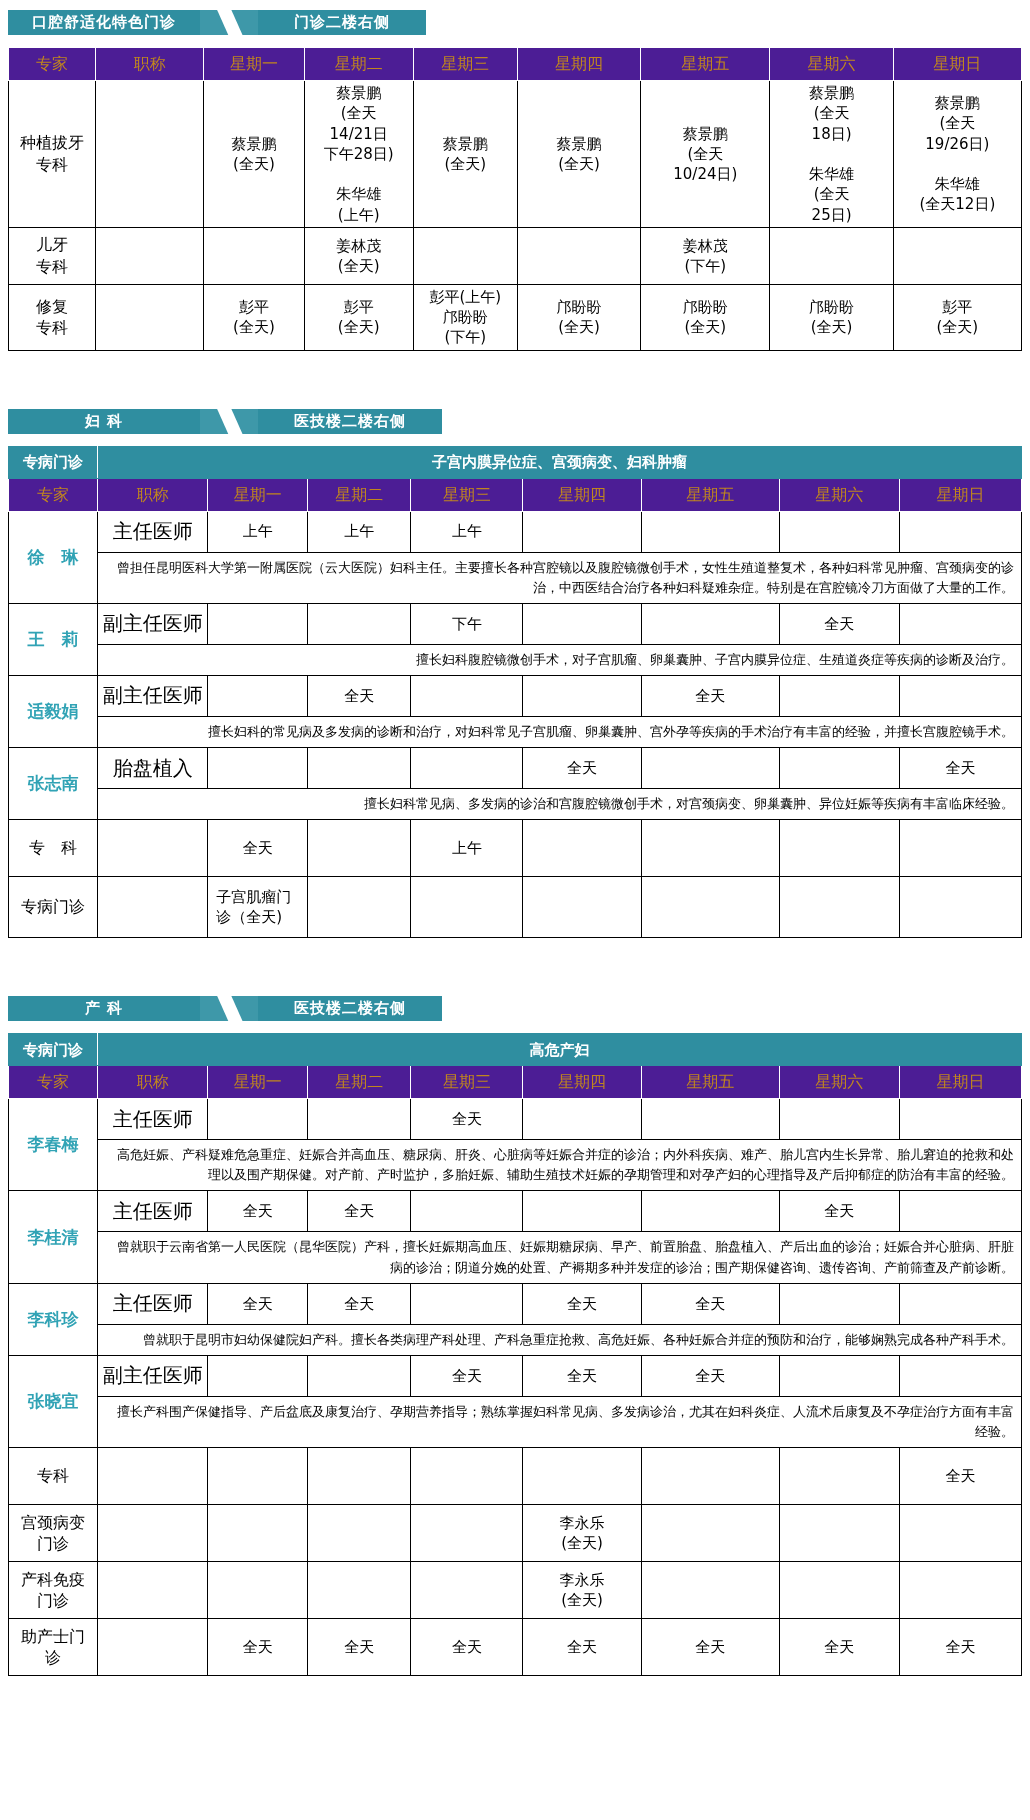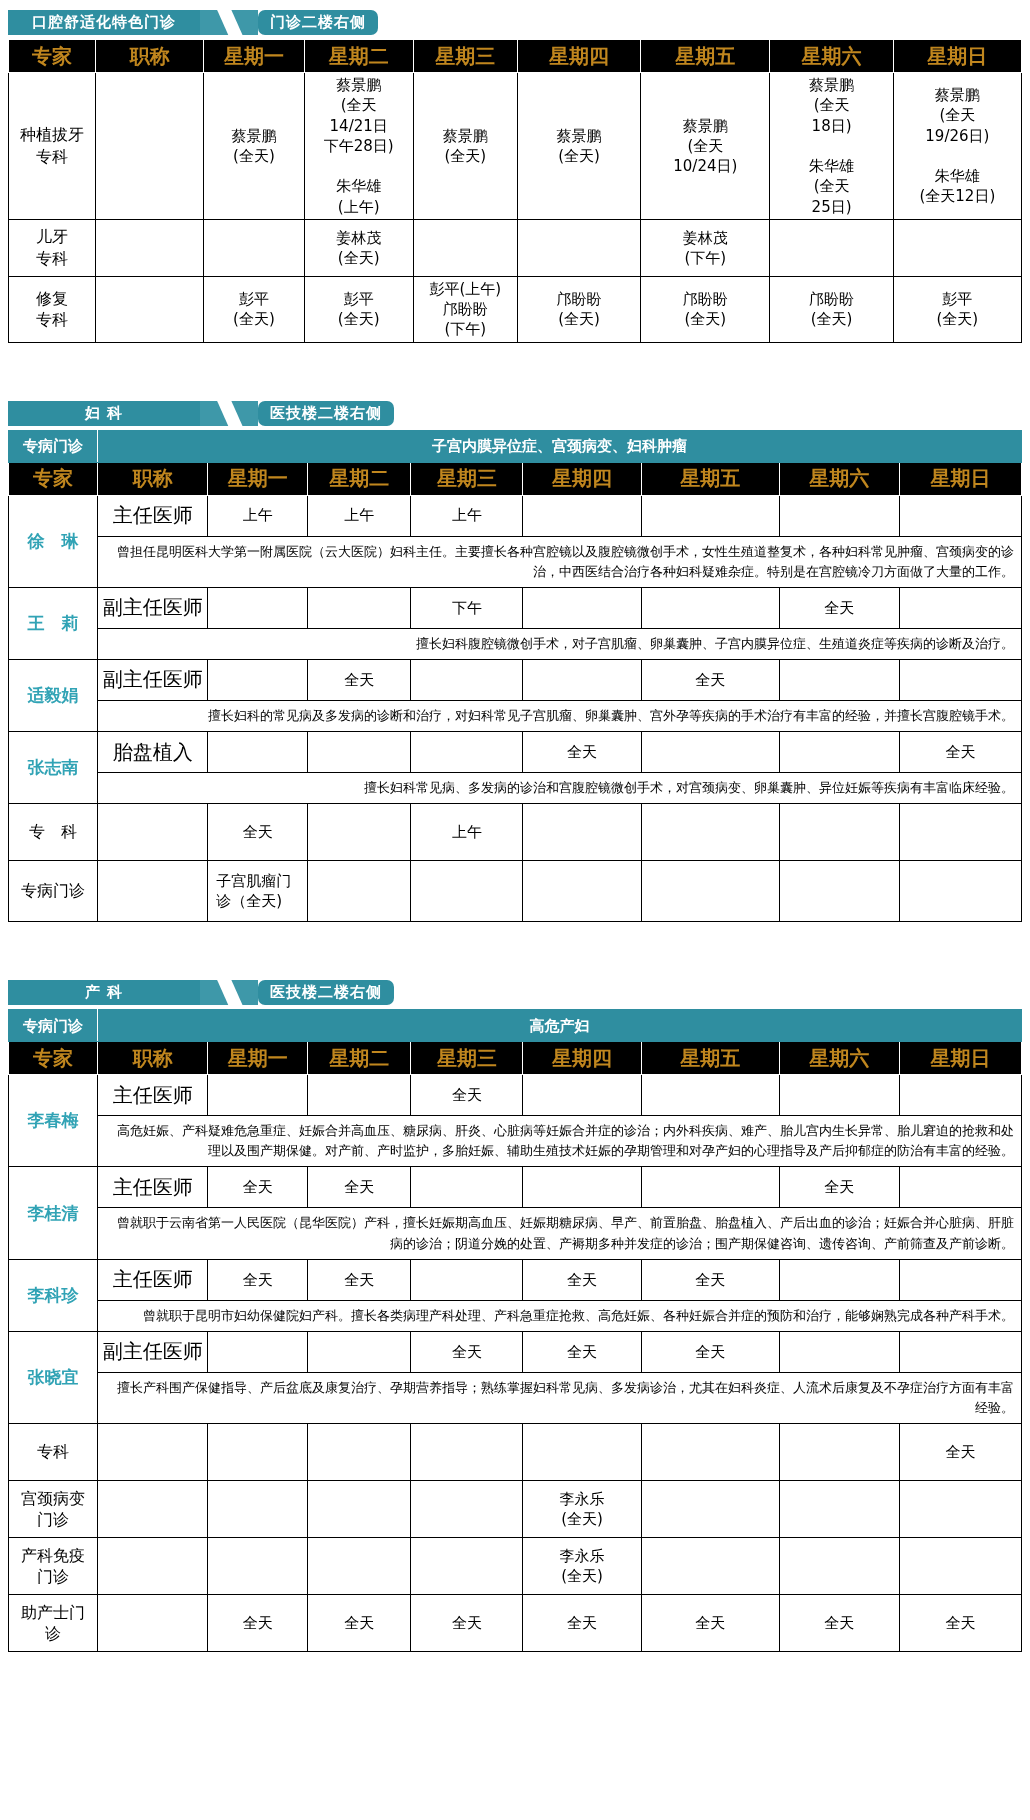--- a/index.html
+++ b/index.html
@@ -2,38 +2,38 @@
 <html><head>
 <meta charset="utf-8">
 <style>
   html,body{margin:0;padding:0;background:#fff;color:#000;
     font-family:"DejaVu Sans","Liberation Sans",sans-serif;}
   .page{width:1014px;margin:10px 0 0 8px;}
   section.sec{margin-bottom:58px;}
   section.sec:last-child{margin-bottom:12px;}
 
   
-  .ribbon{display:flex;height:25px;align-items:stretch;margin-bottom:4px;}
+  .ribbon{display:flex;height:25px;align-items:stretch;margin-bottom:12px;}
   .ribbon-left{background:#2F8EA0;color:#fff;font-weight:bold;font-size:15px;
     display:flex;align-items:center;justify-content:center;min-width:168px;padding:0 12px;letter-spacing:1px;}
   .ribbon-sep{width:58px;background:#3E98A9;position:relative;overflow:hidden;}
   .ribbon-sep::after{content:"";position:absolute;left:24px;top:-10px;width:13px;height:48px;
     background:#fff;transform:rotate(-24deg);}
   .ribbon-right{background:#2F8EA0;color:#fff;font-weight:bold;font-size:15px;
-    display:flex;align-items:center;justify-content:center;padding:0 12px;letter-spacing:1px;border-radius:7px;}
+    display:flex;align-items:center;justify-content:center;padding:0 36px;letter-spacing:1px;}
 
   
   table{border-collapse:collapse;table-layout:fixed;width:100%;border:1px solid #000;}
   td{border:1px solid #000;text-align:center;vertical-align:middle;
      font-size:15px;line-height:1.35;padding:2px 3px;white-space:pre-line;
      overflow:hidden;}
   tr.band td{background:#2F8EA0;color:#fff;font-weight:bold;font-size:15px;
      border:1px solid #2F8EA0;height:27px;white-space:normal;}
   tr.band td.band-left{border-right:1px solid #fff;}
-  tr.hdr td{background:#000000;color:#C0861E;font-weight:bold;font-size:20px;
+  tr.hdr td{background:#4c1d95;color:#C0861E;font-weight:normal;font-size:16px;
      border:1px solid #fff;height:28px;white-space:normal;}
   tr.sched td{height:36px;}
   tr.simple td{height:52px;}
   td.name{color:#31A3B5;font-weight:bold;font-size:17px;}
   td.rowlabel{font-size:16px;}
   td.title{font-size:20px;}
   td.bio{text-align:right;font-size:13px;line-height:1.55;padding:5px 7px;height:auto;white-space:normal;}
   td.day.tl{text-align:left;padding:4px 8px;}
 </style>
 </head>

